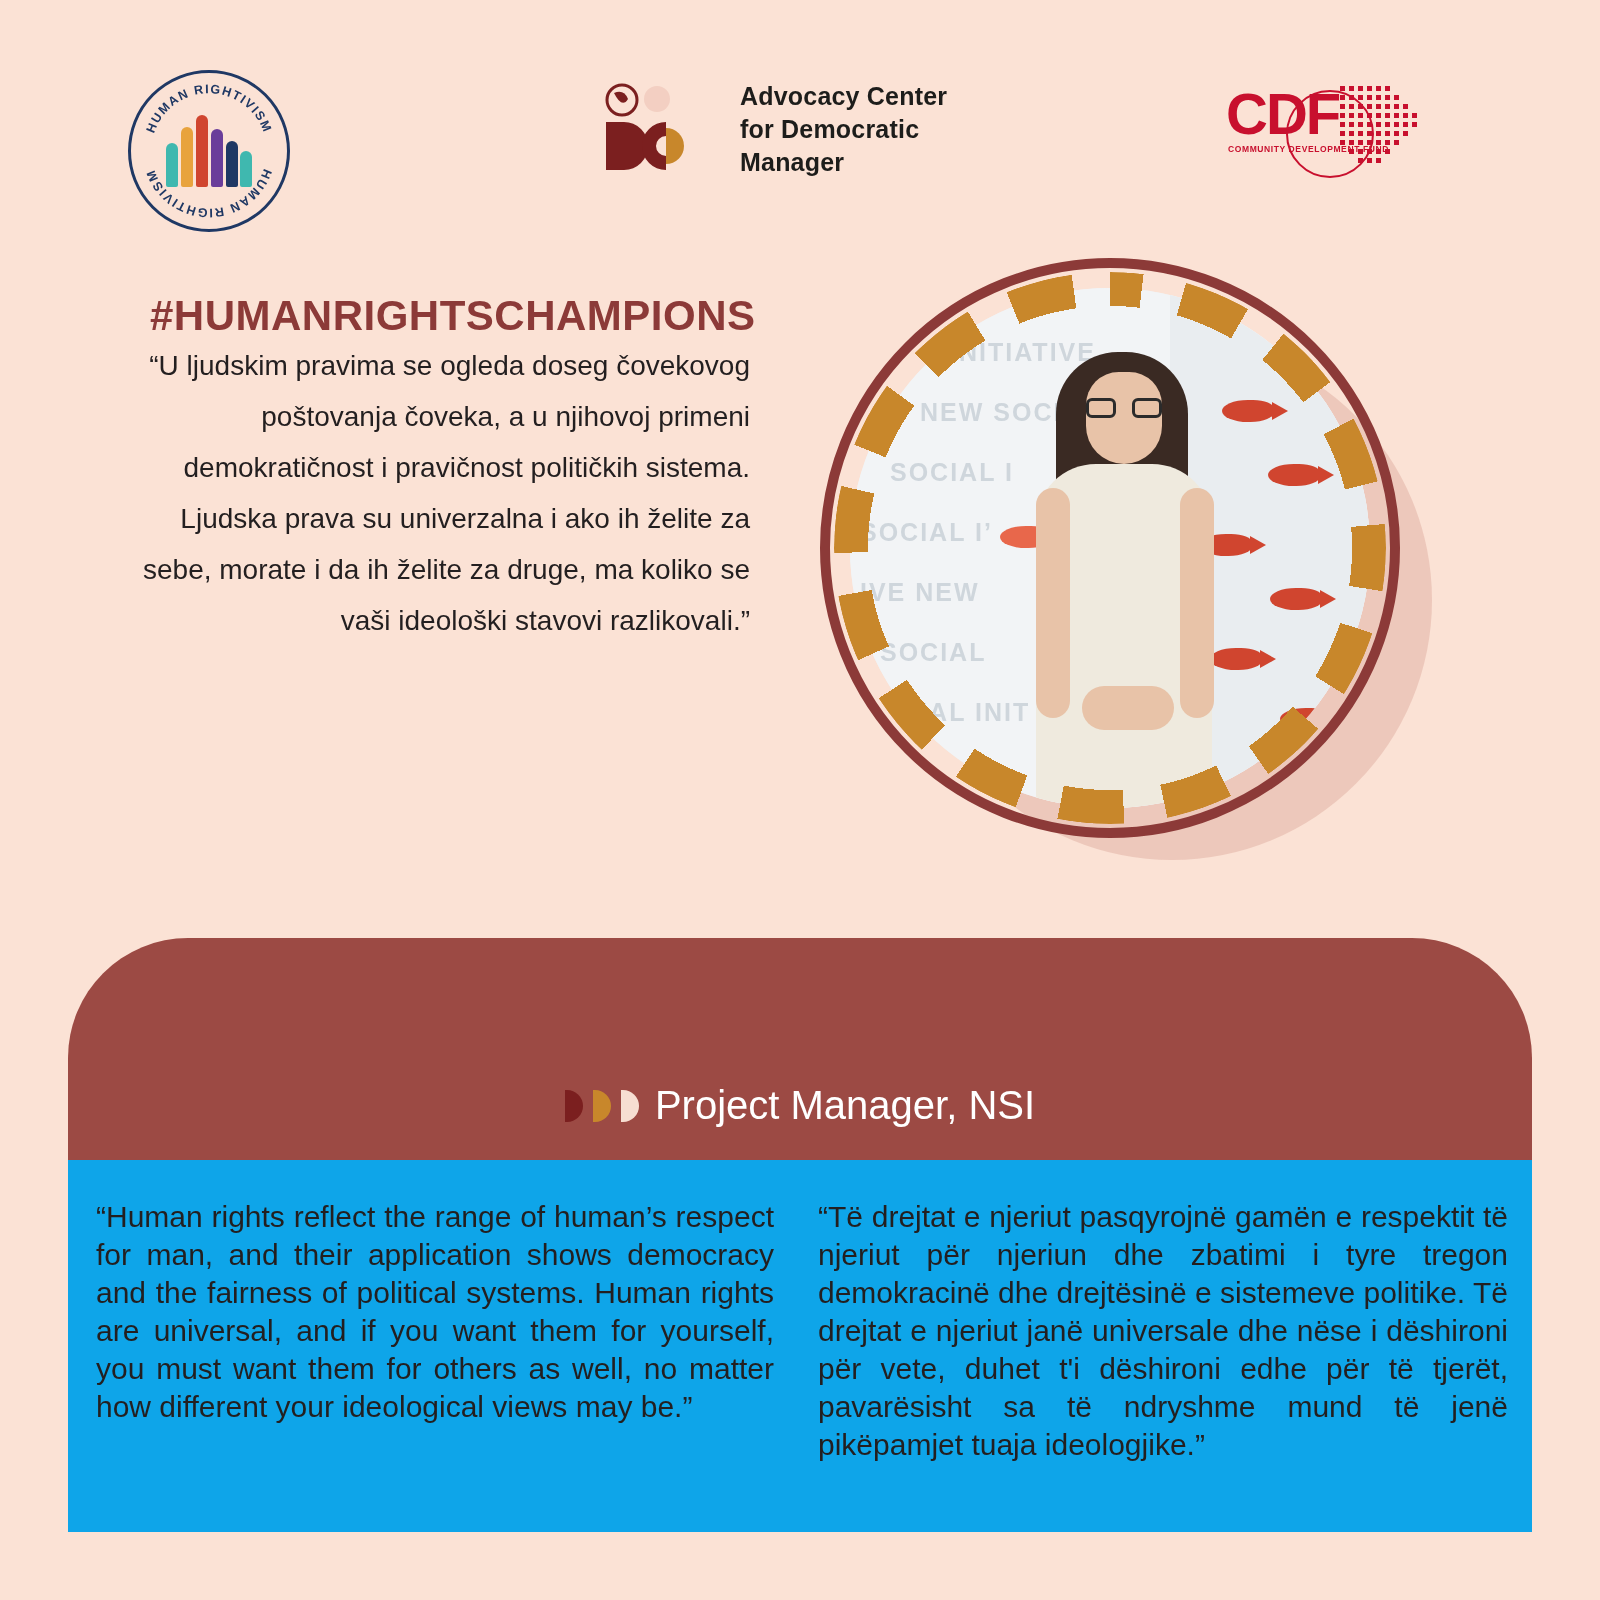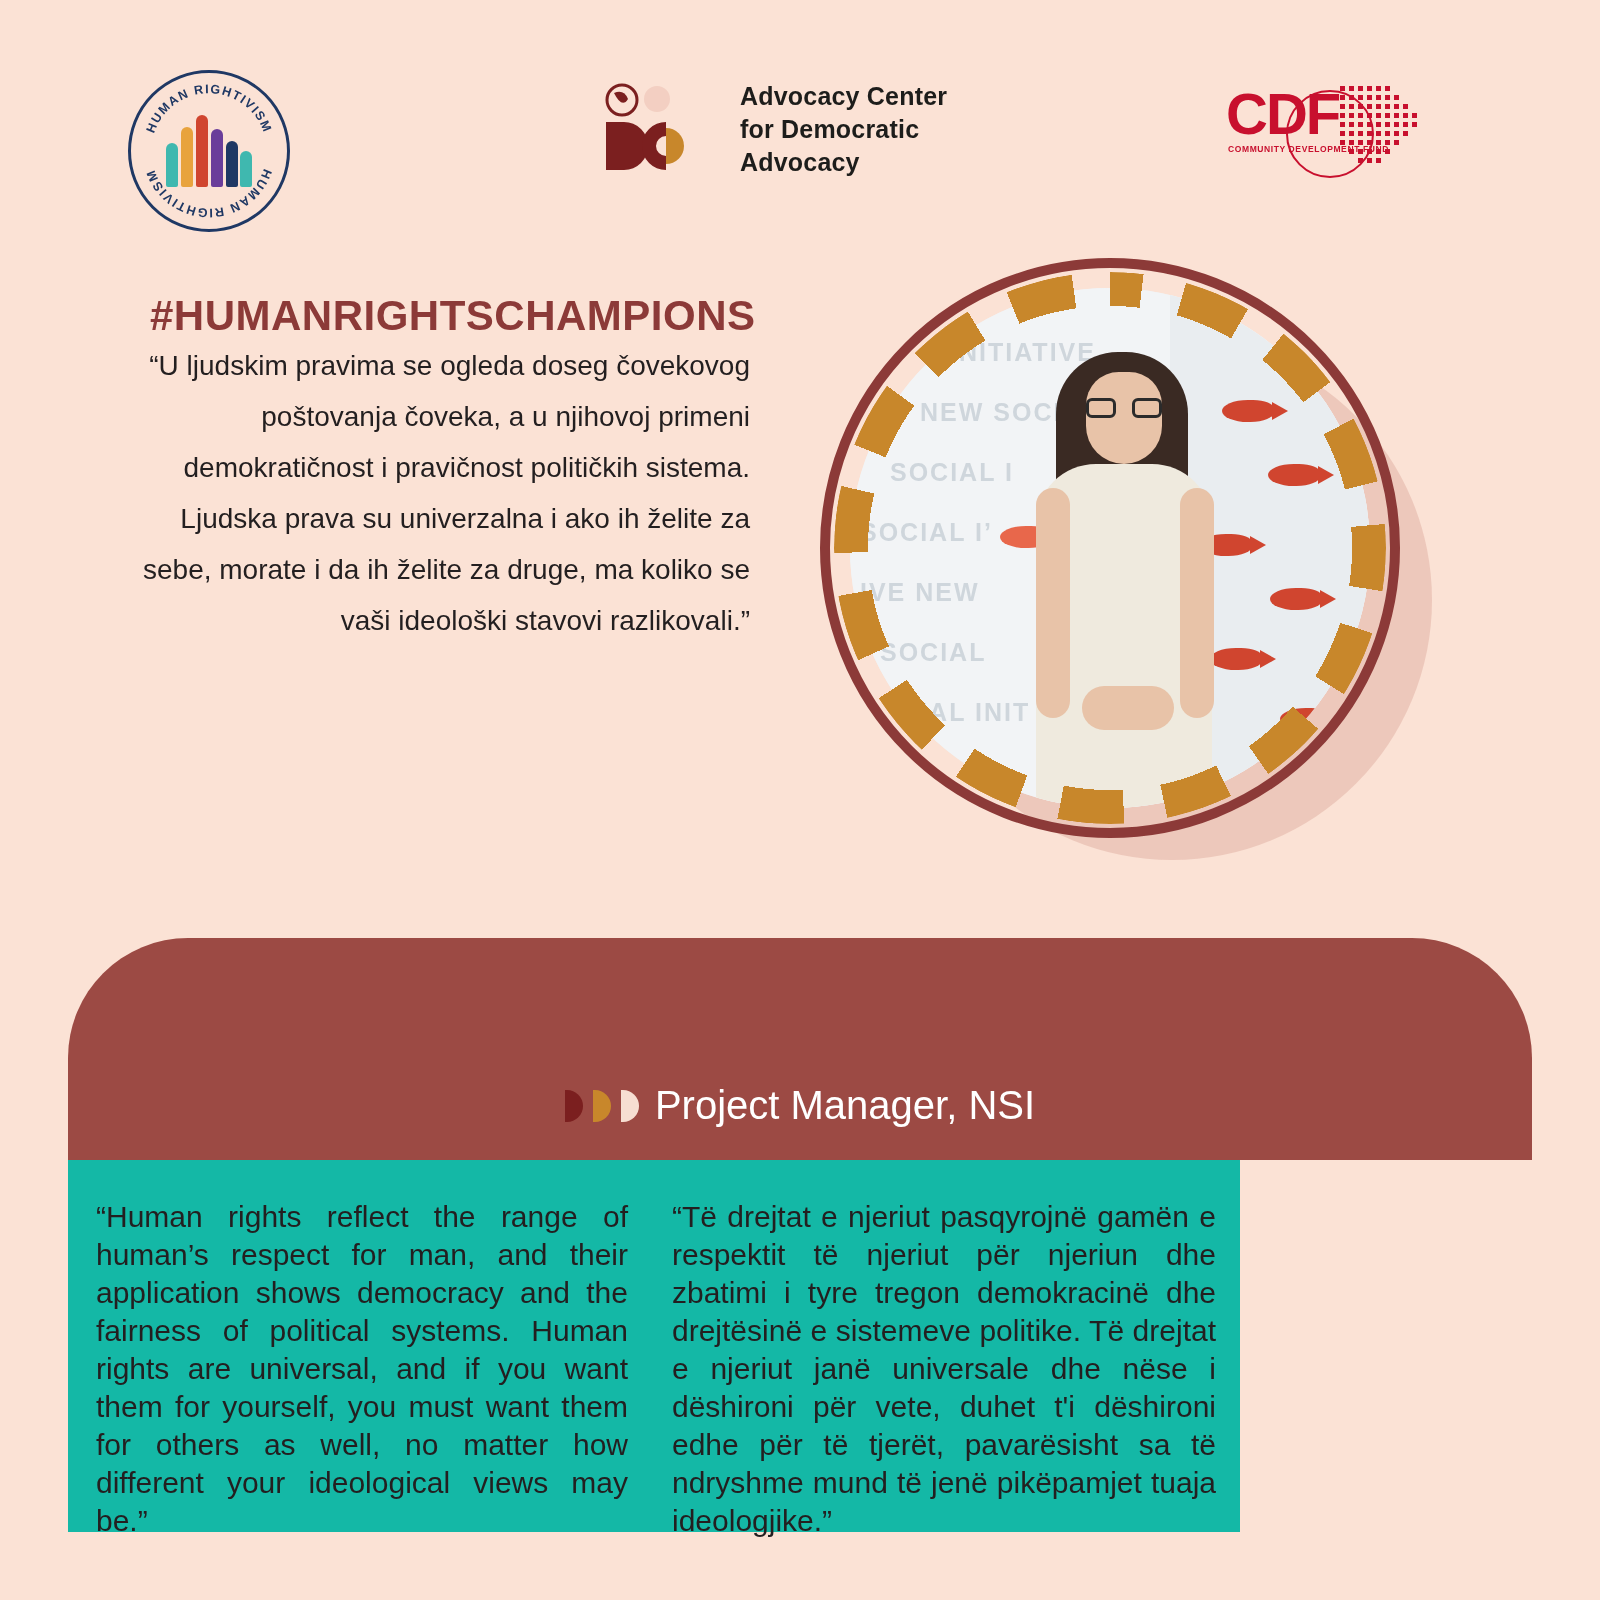--- a/index.html
+++ b/index.html
@@ -170,22 +170,22 @@
     display:flex;align-items:center;justify-content:center;gap:10px;
   }
   .dot{width:32px;height:32px;border-radius:50%;}
   .dot.half{border-radius:0 16px 16px 0;width:18px;}
   .role{
     color:#ffffff;font-size:40px;margin-left:6px;
   }
 
   
   .bottom{
-    position:absolute;left:68px;top:1160px;width:1172px;height:372px;
-    background:#14b8a6;
+    position:absolute;left:68px;top:1160px;width:1464px;height:372px;
+    background:#0ea5e9;
     display:flex;
   }
   .col{
     width:50%;box-sizing:border-box;padding:38px 26px 0 28px;
     color:#231f20;font-size:30px;line-height:38px;text-align:justify;
   }
   .col.right{padding-left:18px;padding-right:24px;}
 </style>
 </head>
 <body>
@@ -220,21 +220,21 @@
       <circle cx="22" cy="18" r="15" fill="none" stroke="#7b1f1f" stroke-width="3"></circle>
       <path d="M14,11 q10,-4 14,6 q-6,10 -14,-6 z" fill="#7b1f1f"></path>
       <rect x="44" y="4" width="26" height="26" rx="13" fill="#f3cfc2"></rect>
       <path d="M6,40 h18 v48 h-18 z" fill="#7b1f1f"></path>
       <path d="M24,40 a24,24 0 0 1 0,48 z" fill="#7b1f1f"></path>
       <path d="M66,40 a24,24 0 1 0 0,48 v-14 a10,10 0 1 1 0,-20 z" fill="#7b1f1f"></path>
       <path d="M66,46 a18,18 0 0 1 0,36 z" fill="#c8872b"></path>
     </svg>
     <div class="acdc-text">
       <div>Advocacy Center</div>
-      <div>for Democratic Advocacy</div>
+      <div>for Democratic Manager</div>
     </div>
   </div>
 
   <div class="logo-cdf">
     <div class="cdf-text">CDF</div>
     <div class="cdf-sub">COMMUNITY DEVELOPMENT FUND</div>
     <div class="cdf-circle"></div>
     <svg class="cdf-dots" viewBox="0 0 92 92">
       <g fill="#c8102e">
         <rect x="0" y="0" width="5" height="5"></rect>

